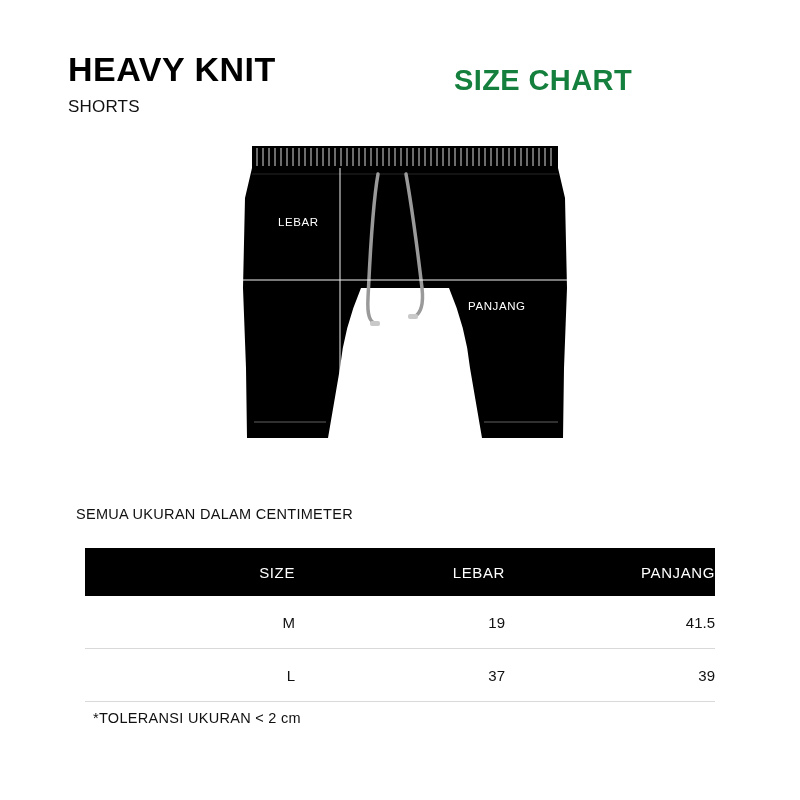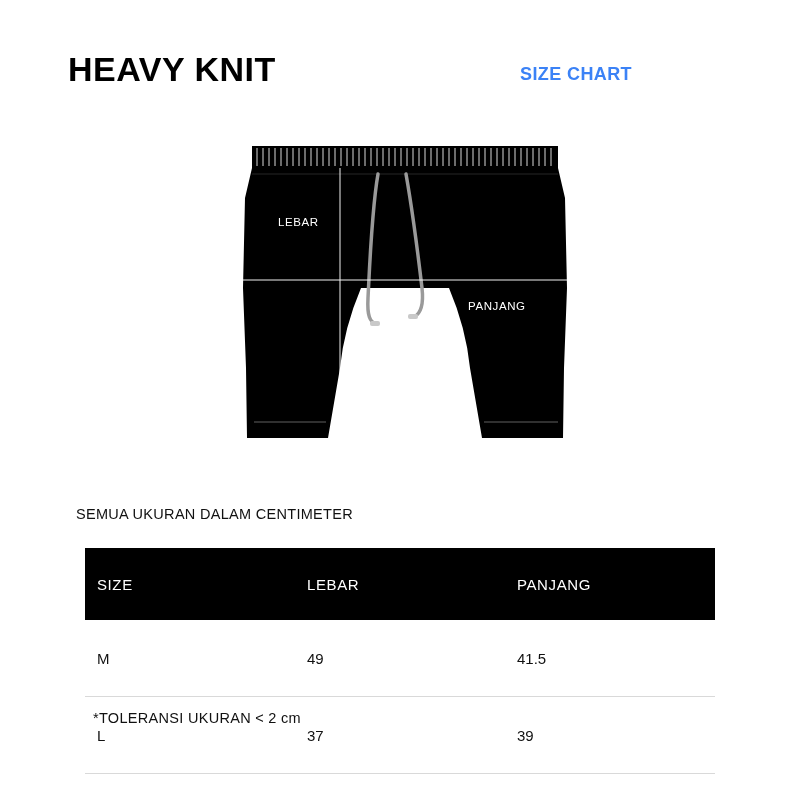--- a/index.html
+++ b/index.html
@@ -46,24 +46,24 @@
     font-size: 17px;
     font-weight: normal;
     letter-spacing: 0.2px;
     margin: 9px 0 0 0;
     color: #111111;
   }
   .size-chart-label {
     position: absolute;
     right: 0;
     top: 12px;
-    font-size: 18px;
+    font-size: 29px;
     font-weight: bold;
     letter-spacing: 0.4px;
-    color: #3b82f6;
+    color: #15803d;
   }
 
   
   .illustration {
     position: absolute;
     left: 230px;
     top: 138px;
     width: 350px;
     height: 320px;
   }
@@ -89,24 +89,24 @@
   .size-table {
     position: absolute;
     left: 85px;
     top: 548px;
     width: 630px;
     border-collapse: collapse;
     table-layout: fixed;
   }
   .size-table th,
   .size-table td {
-    text-align: left;
+    text-align: right;
     font-size: 15px;
     font-weight: normal;
-    padding: 12px;
+    padding: 0;
     height: 48px;
     vertical-align: middle;
   }
   .size-table thead th {
     background: #000000;
     color: #ffffff;
     letter-spacing: 0.6px;
     height: 48px;
   }
   .size-table tbody td {
@@ -128,20 +128,21 @@
   }
 </style>
 </head>
 <body>
 
 <div class="page">
 
   <div class="header">
     <div class="title-block">
       <h1 class="main-title">HEAVY KNIT</h1>
+      <div class="sub-title">SHORTS</div>
     </div>
     <div class="size-chart-label">SIZE CHART</div>
   </div>
 
   <div class="illustration">
     <svg width="350" height="320" viewBox="0 0 350 320" xmlns="http://www.w3.org/2000/svg">
 
       <rect x="22" y="8" width="306" height="22" fill="#000000"></rect>
       <g stroke="#ffffff" stroke-width="1" opacity="0.85">
         <line x1="27" y1="10" x2="27" y2="28"></line>
@@ -229,21 +230,21 @@
     <thead>
       <tr>
         <th>SIZE</th>
         <th>LEBAR</th>
         <th>PANJANG</th>
       </tr>
     </thead>
     <tbody>
       <tr>
         <td>M</td>
-        <td>49</td>
+        <td>19</td>
         <td>41.5</td>
       </tr>
       <tr>
         <td>L</td>
         <td>37</td>
         <td>39</td>
       </tr>
     </tbody>
   </table>
 

